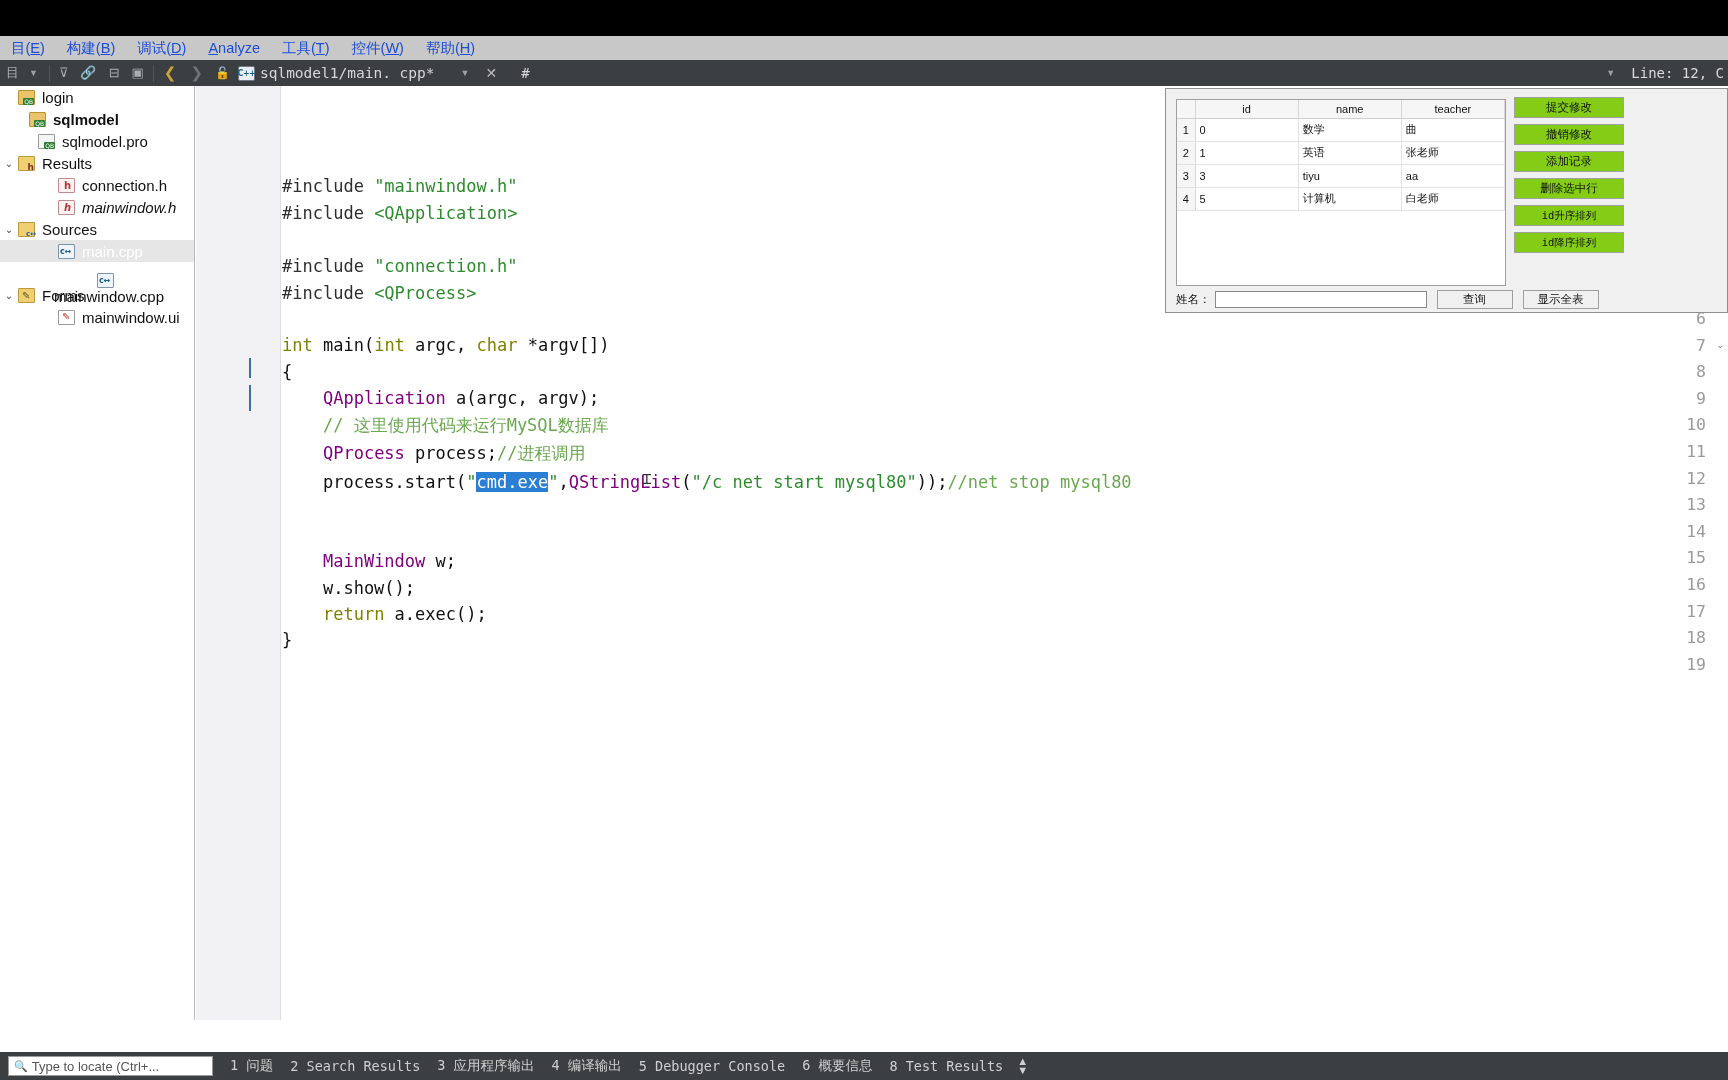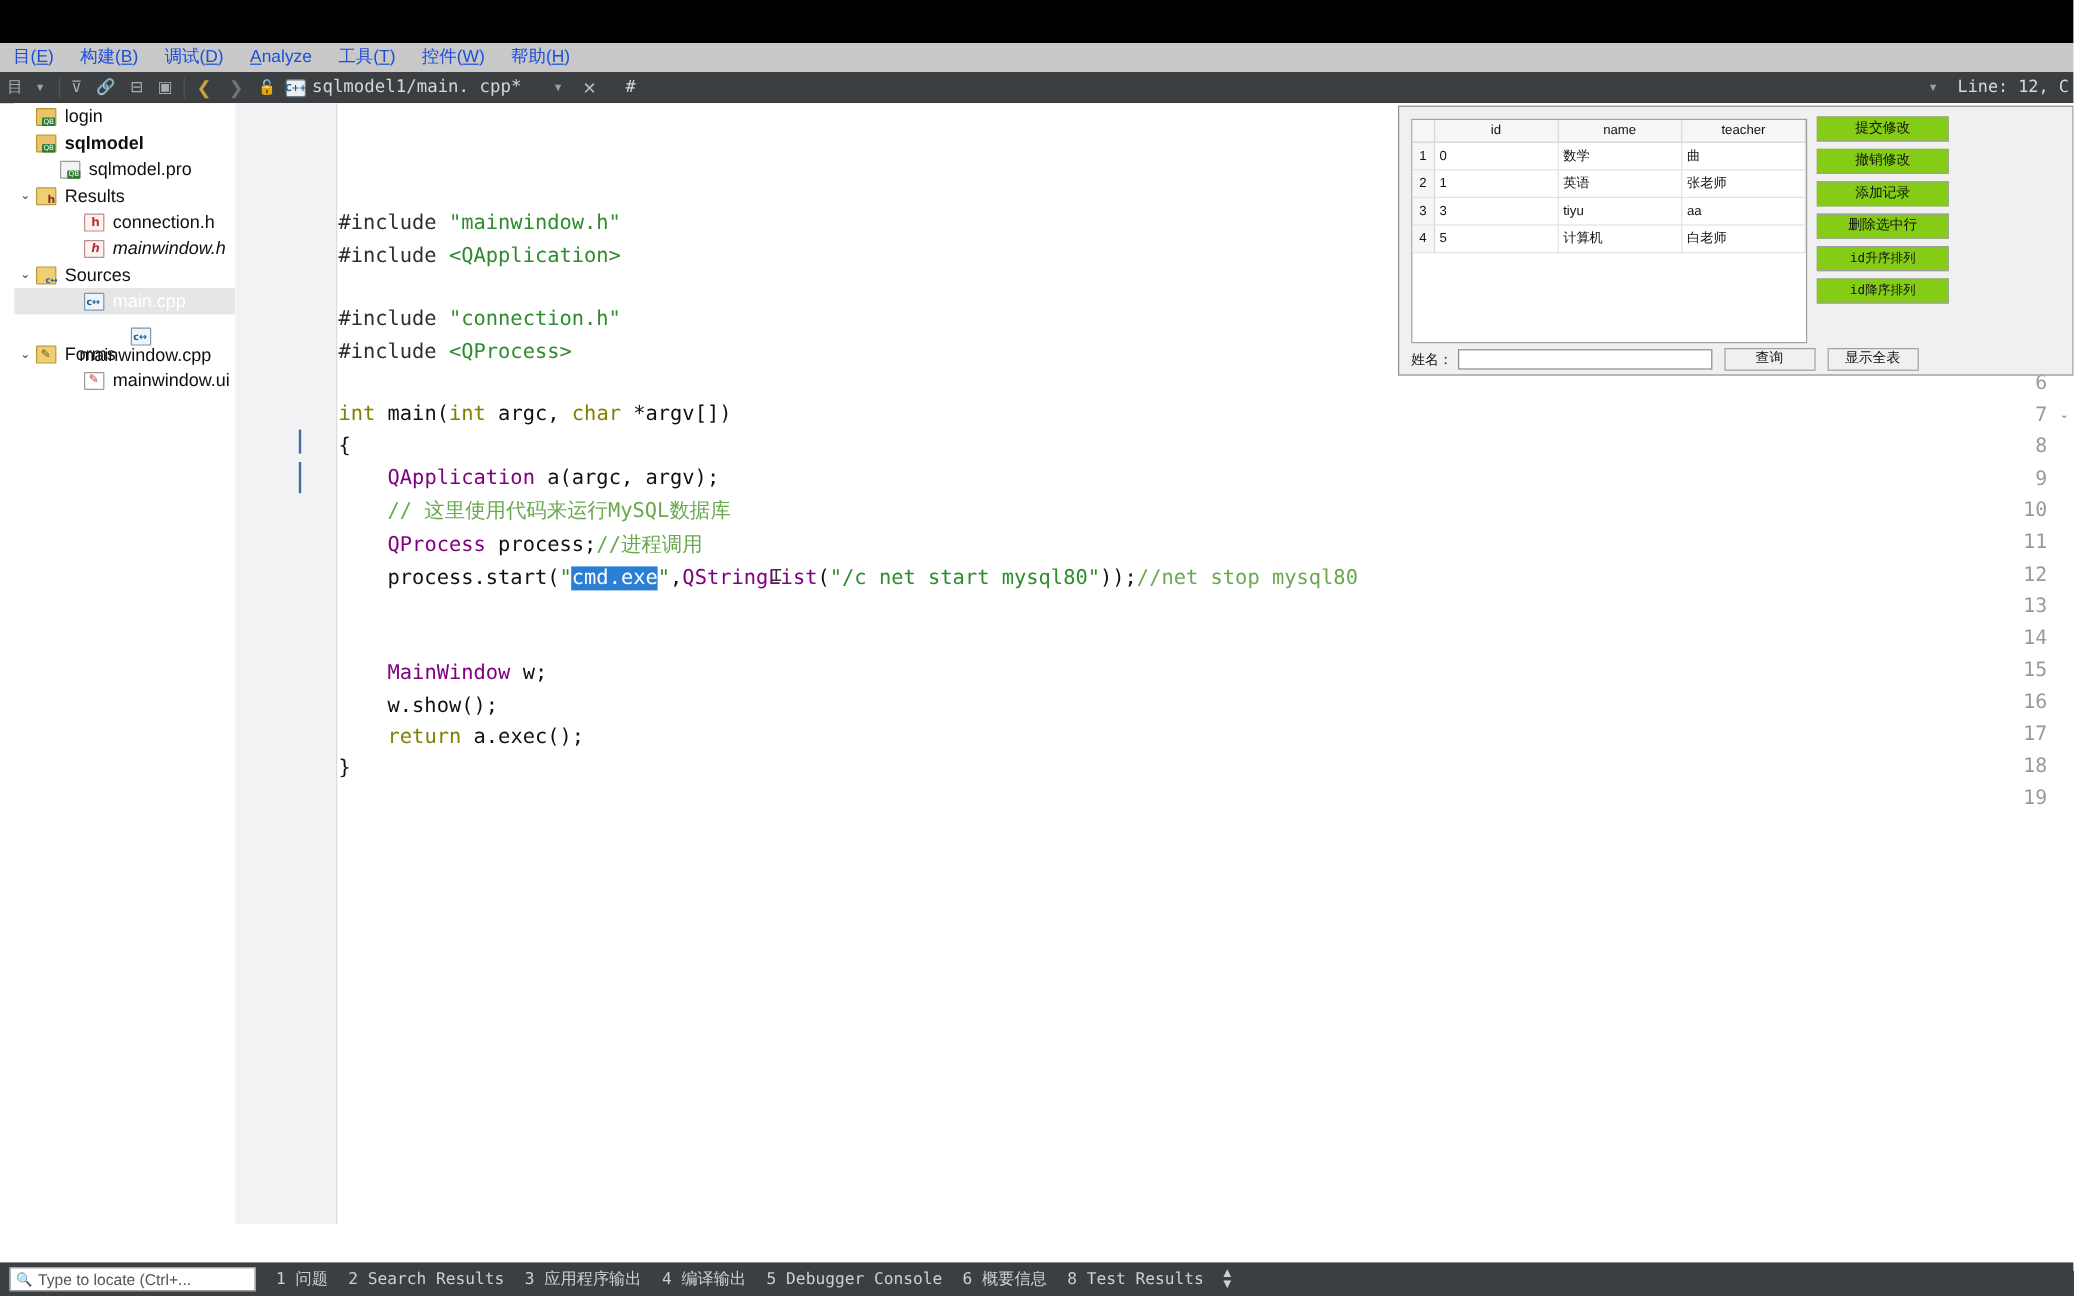--- a/index.html
+++ b/index.html
@@ -36,21 +36,21 @@
             letter-spacing:0px; }
   .tab-caret{ font-size:9px; color:#9aa0a4; padding:0 10px 0 26px; }
   .tab-x{ font-size:14px; color:#bdbdbd; padding:0 6px; }
   .hashmark{ font-size:14px; color:#d6d6d6; font-family:"DejaVu Sans Mono", monospace;
              padding-left:18px; }
   .tb-right{ margin-left:auto; display:flex; align-items:center; padding-right:4px; }
   .lineinfo{ font-size:14px; color:#d8d8d8; font-family:"DejaVu Sans Mono", monospace;
              padding-left:8px; }
 
   
-  .sidebar{ position:absolute; left:12px; top:86px; width:195px; height:934px; background:#fff;
+  .sidebar{ position:absolute; left:0; top:86px; width:195px; height:934px; background:#fff;
             border-right:1px solid #b9b9b9; }
   .tree-row{ position:relative; height:22px; display:flex; align-items:center;
              font-size:15px; color:#101010; white-space:nowrap; }
   .tree-row.sel{ background:#e6e6e6; }
   .arrow{ width:18px; text-align:center; font-size:10px; color:#4a4a4a; flex:none; }
   .arrow.blank{ color:transparent; }
   .ico{ width:17px; height:15px; flex:none; margin-right:7px; position:relative; }
   .lbl{ font-family:"Liberation Sans", sans-serif; }
   .lbl.bold{ font-weight:bold; }
 
@@ -182,21 +182,21 @@
     </div>
   </div>
 
   <div class="sidebar">
     <div id="tree-host">
         <div class="tree-row" style="padding-left: 0px;">
           <span class="arrow blank">·</span>
           <span class="ico ico-proj"></span>
           <span class="lbl">login</span>
         </div>
-        <div class="tree-row" style="padding-left: 0px;">
+        <div class="tree-row" style="padding-left: 11px;">
           <span class="arrow blank">·</span>
           <span class="ico ico-proj"></span>
           <span class="lbl bold">sqlmodel</span>
         </div>
         <div class="tree-row" style="padding-left: 20px;">
           <span class="arrow blank">·</span>
           <span class="ico ico-pro"></span>
           <span class="lbl">sqlmodel.pro</span>
         </div>
         <div class="tree-row" style="padding-left: 0px;">

